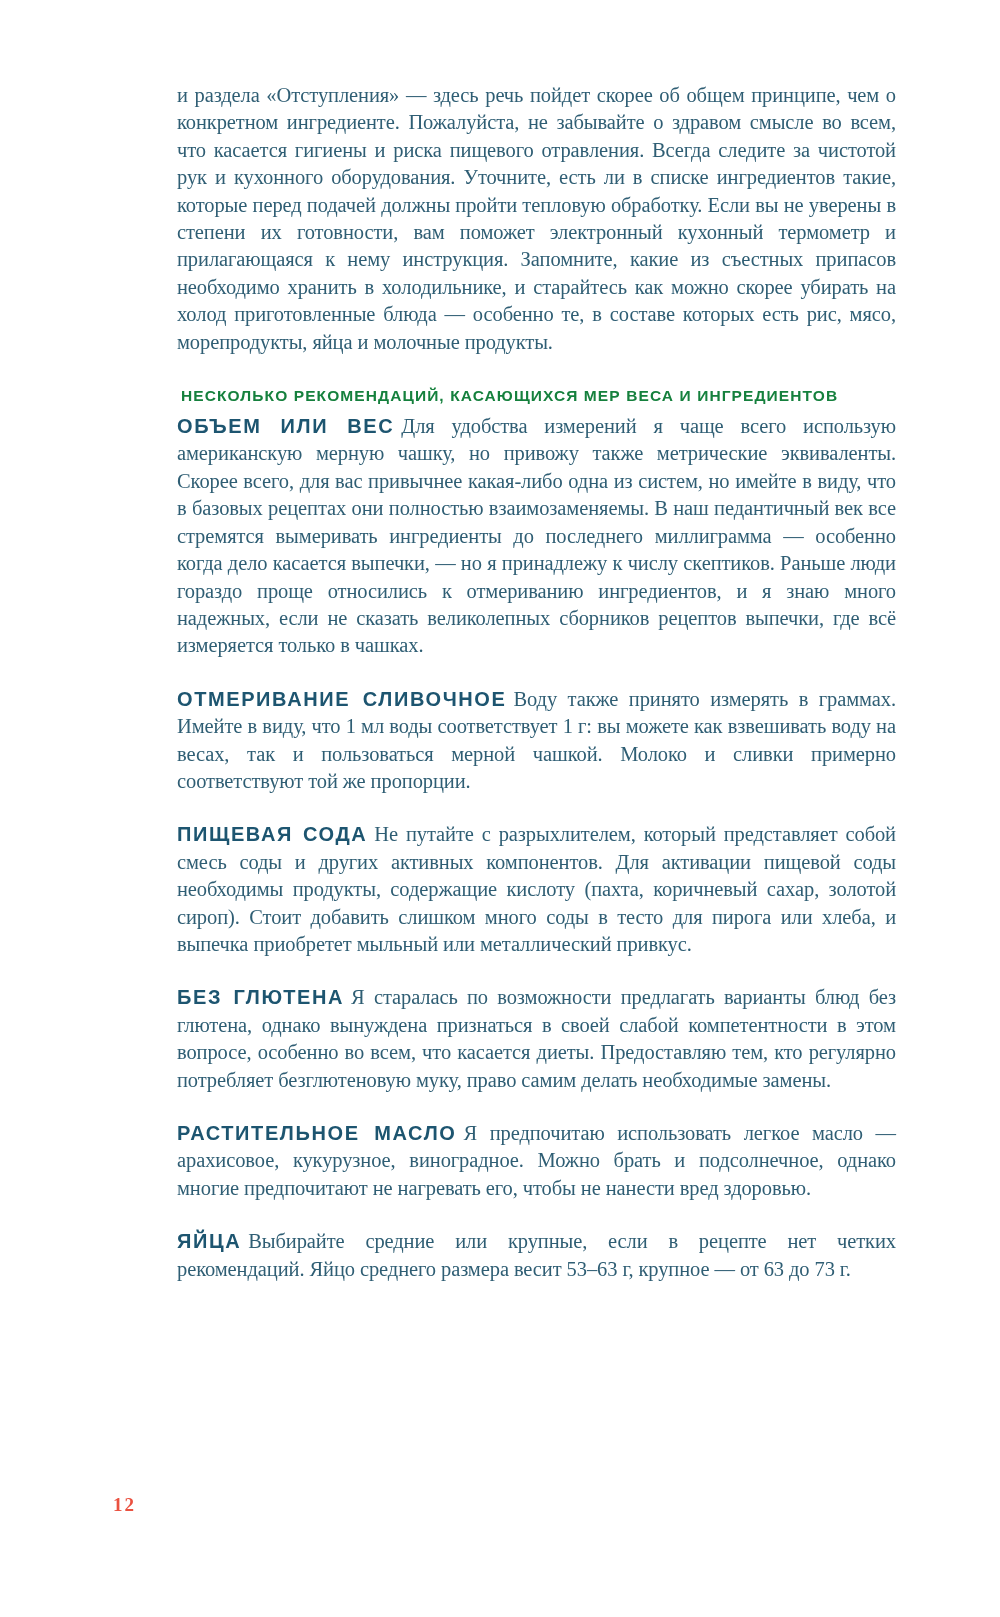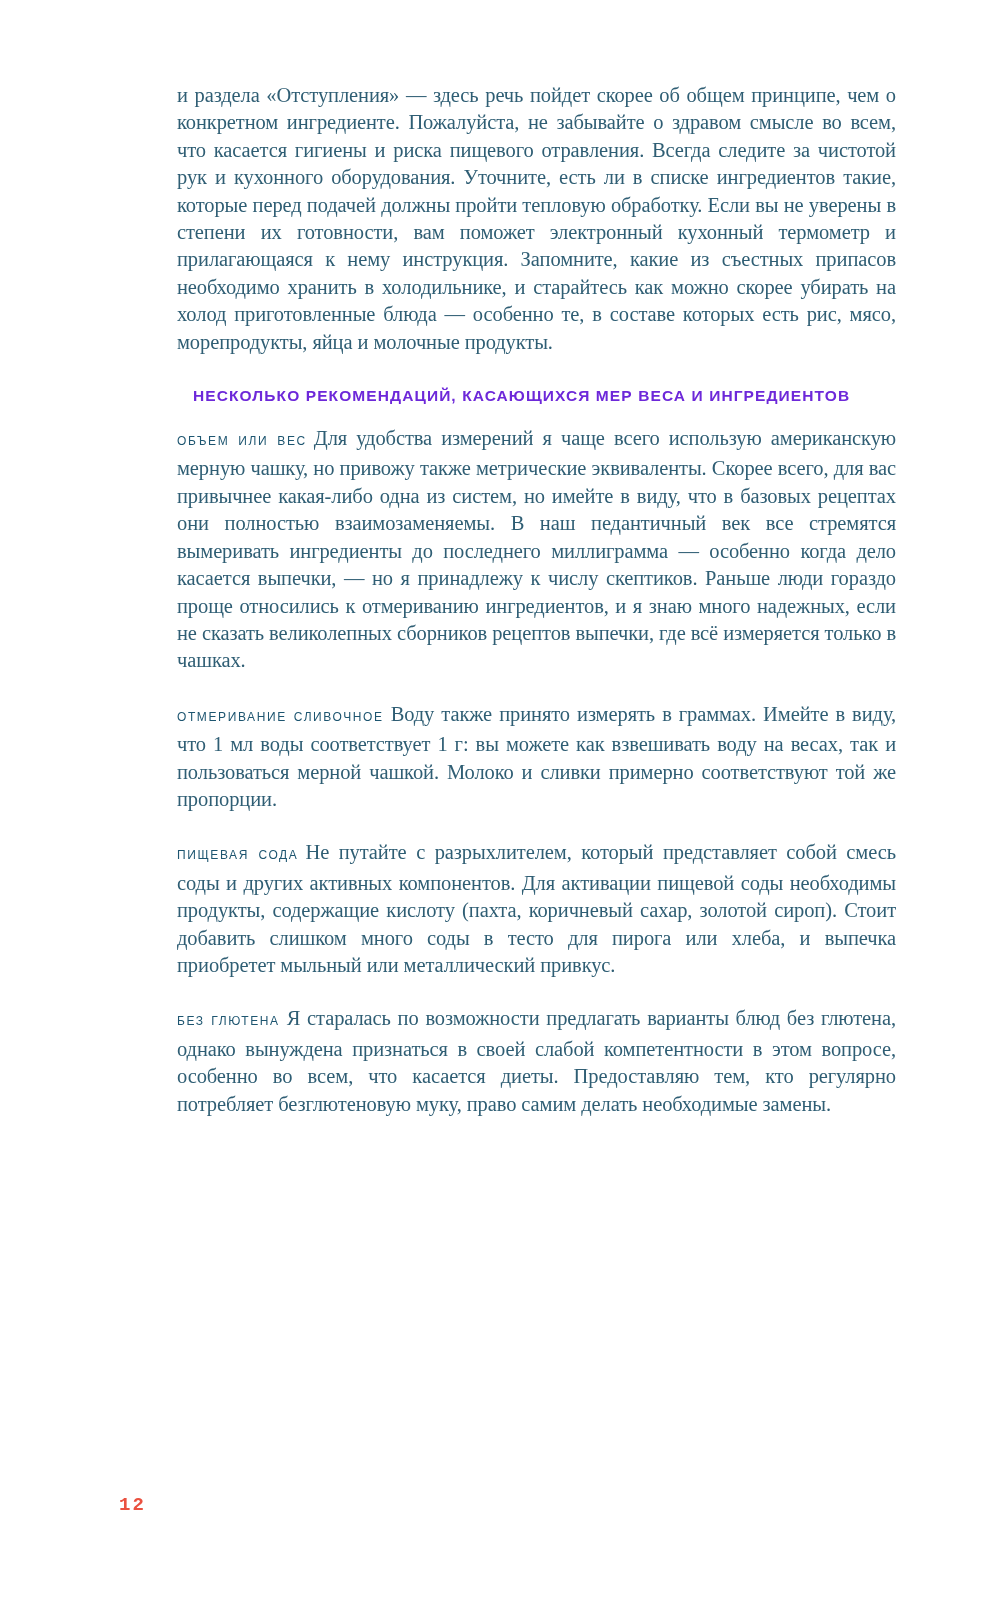--- a/index.html
+++ b/index.html
@@ -28,42 +28,42 @@
     color: #2f5e74;
     text-align: justify;
     text-justify: inter-word;
     hyphens: auto;
     -webkit-hyphens: auto;
   }
   p.body.last {
     margin-bottom: 0;
   }
   .section-heading {
-    margin: 16px;
+    margin: 4px;
     font-family: "Liberation Sans", sans-serif;
     font-weight: bold;
     font-size: 15.5px;
     line-height: 27px;
     letter-spacing: 1.1px;
-    color: #6d28d9;
+    color: #15803d;
     white-space: nowrap;
   }
   .term {
     font-family: "Liberation Sans", sans-serif;
-    font-weight: normal;
-    font-size: 12px;
+    font-weight: bold;
+    font-size: 20px;
     letter-spacing: 1.6px;
     color: #1d5570;
     margin-right: 7px;
   }
   .page-number {
     position: absolute;
-    left: 119px;
+    left: 113px;
     top: 1494px;
-    font-family: Liberation Mono, monospace;
+    font-family: Liberation Serif, serif;
     font-weight: bold;
     font-size: 19px;
     letter-spacing: 2px;
     color: #ea5140;
   }
 </style>
 </head>
 <body>
 
 <div class="text-block">
@@ -82,17 +82,23 @@
 
   <p class="body">
     <span class="term">ПИЩЕВАЯ СОДА</span><span>Не путайте с разрыхлителем, который представляет собой смесь соды и других активных компонентов. Для активации пищевой соды необходимы продукты, содержащие кислоту (пахта, коричневый сахар, золотой сироп). Стоит добавить слишком много соды в тесто для пирога или хлеба, и выпечка приобретет мыльный или металлический привкус.</span>
   </p>
 
   <p class="body">
     <span class="term">БЕЗ ГЛЮТЕНА</span><span>Я старалась по возможности предлагать варианты блюд без глютена, однако вынуждена признаться в своей слабой компетентности в этом вопросе, особенно во всем, что касается диеты. Предоставляю тем, кто регулярно потребляет безглютеновую муку, право самим делать необходимые замены.</span>
   </p>
 
 
+  <p class="body">
+    <span class="term">РАСТИТЕЛЬНОЕ МАСЛО</span><span>Я предпочитаю использовать легкое масло — арахисовое, кукурузное, виноградное. Можно брать и подсолнечное, однако многие предпочитают не нагревать его, чтобы не нанести вред здоровью.</span>
+  </p>
 
+  <p class="body last">
+    <span class="term">ЯЙЦА</span><span>Выбирайте средние или крупные, если в рецепте нет четких рекомендаций. Яйцо среднего размера весит 53–63 г, крупное — от 63 до 73 г.</span>
+  </p>
 
 </div>
 
 <div class="page-number">12</div>
 
 </body></html>

